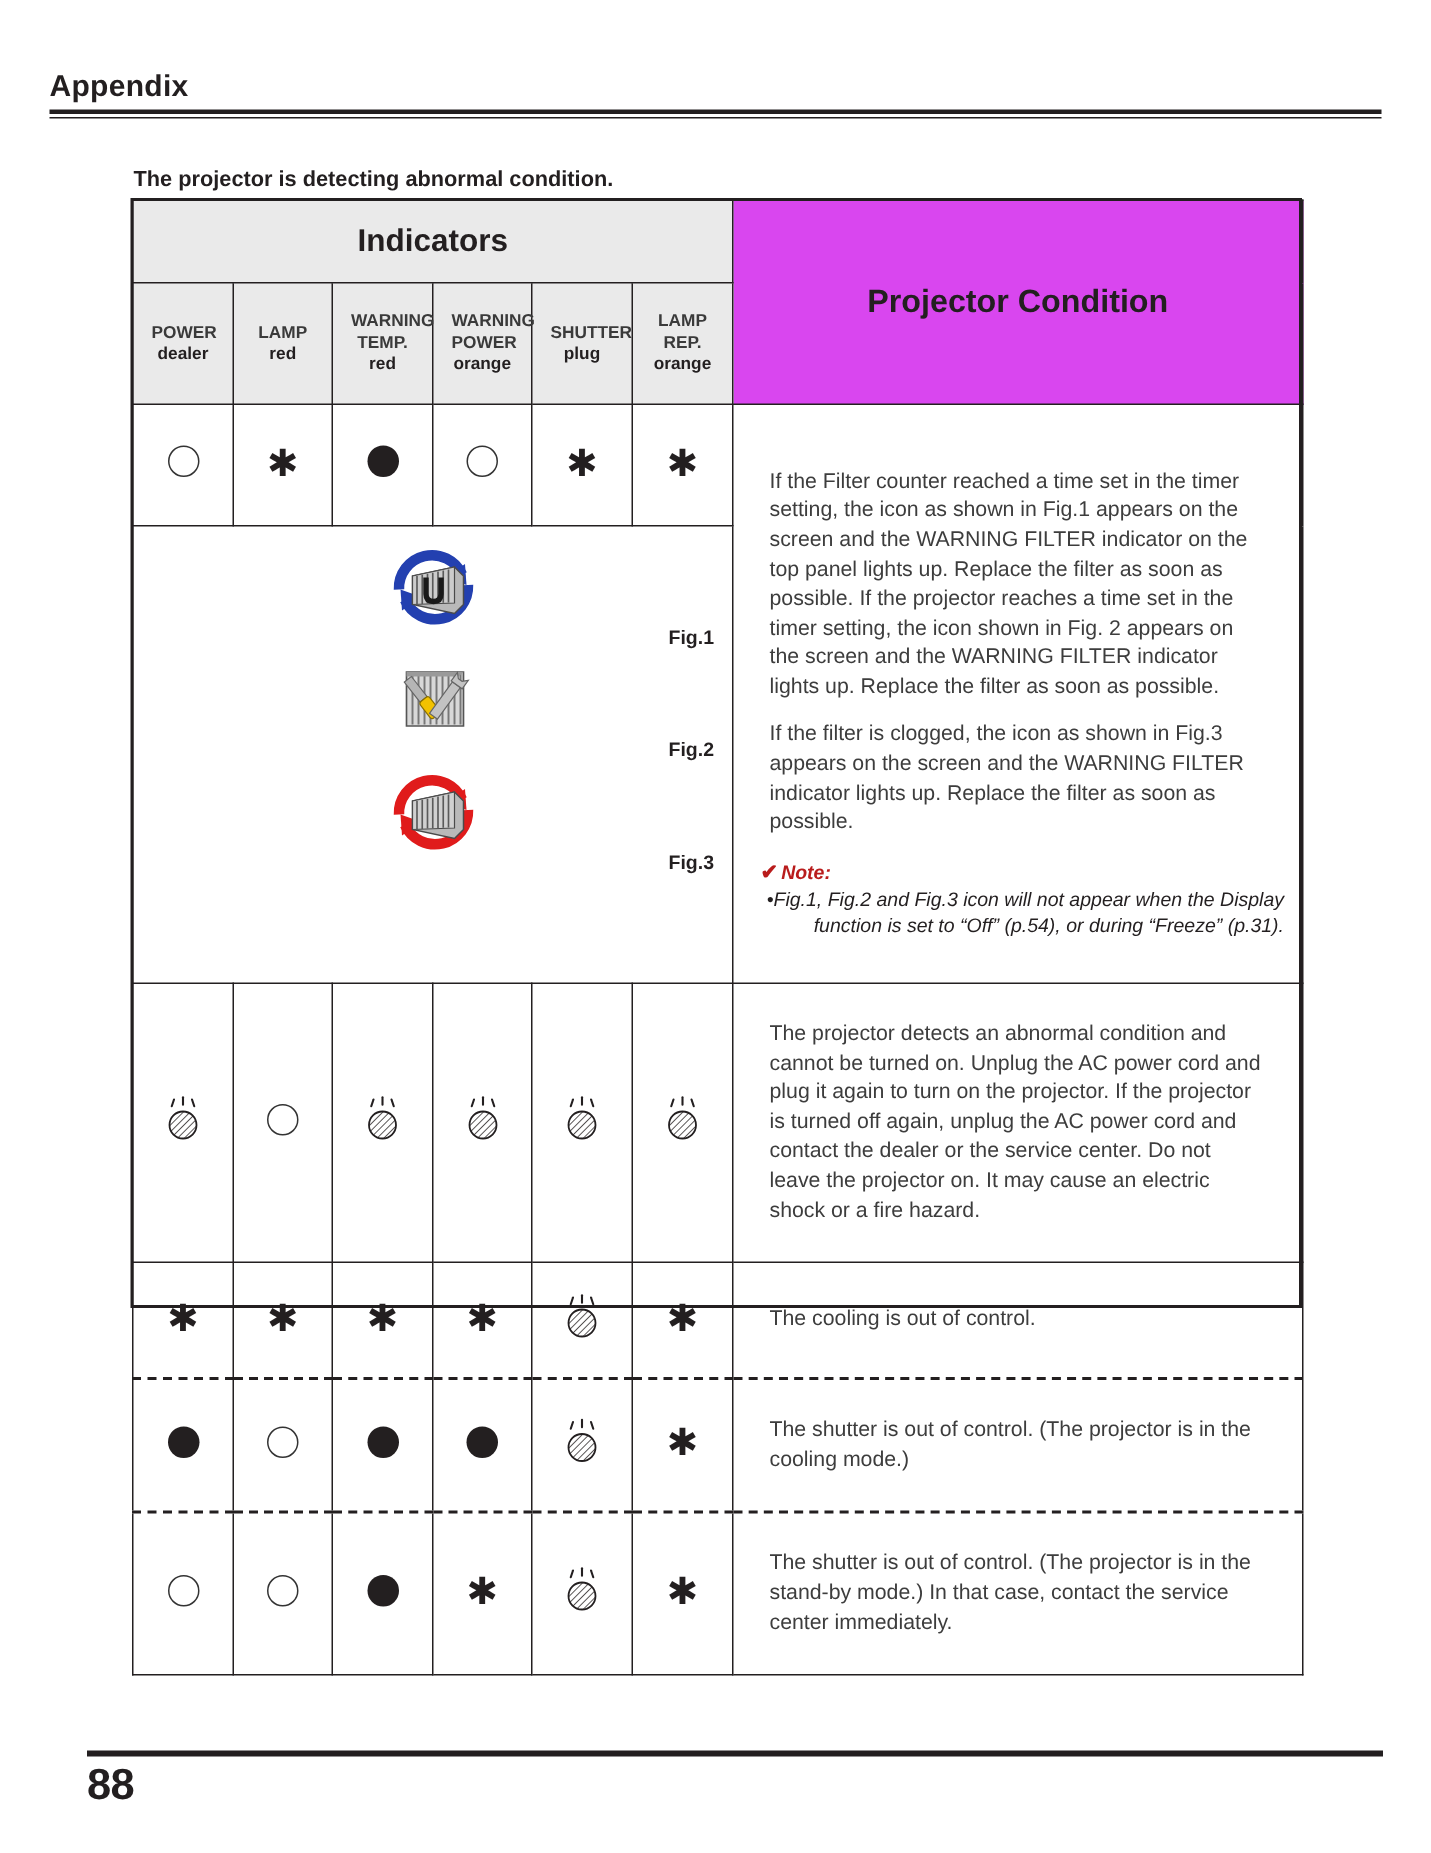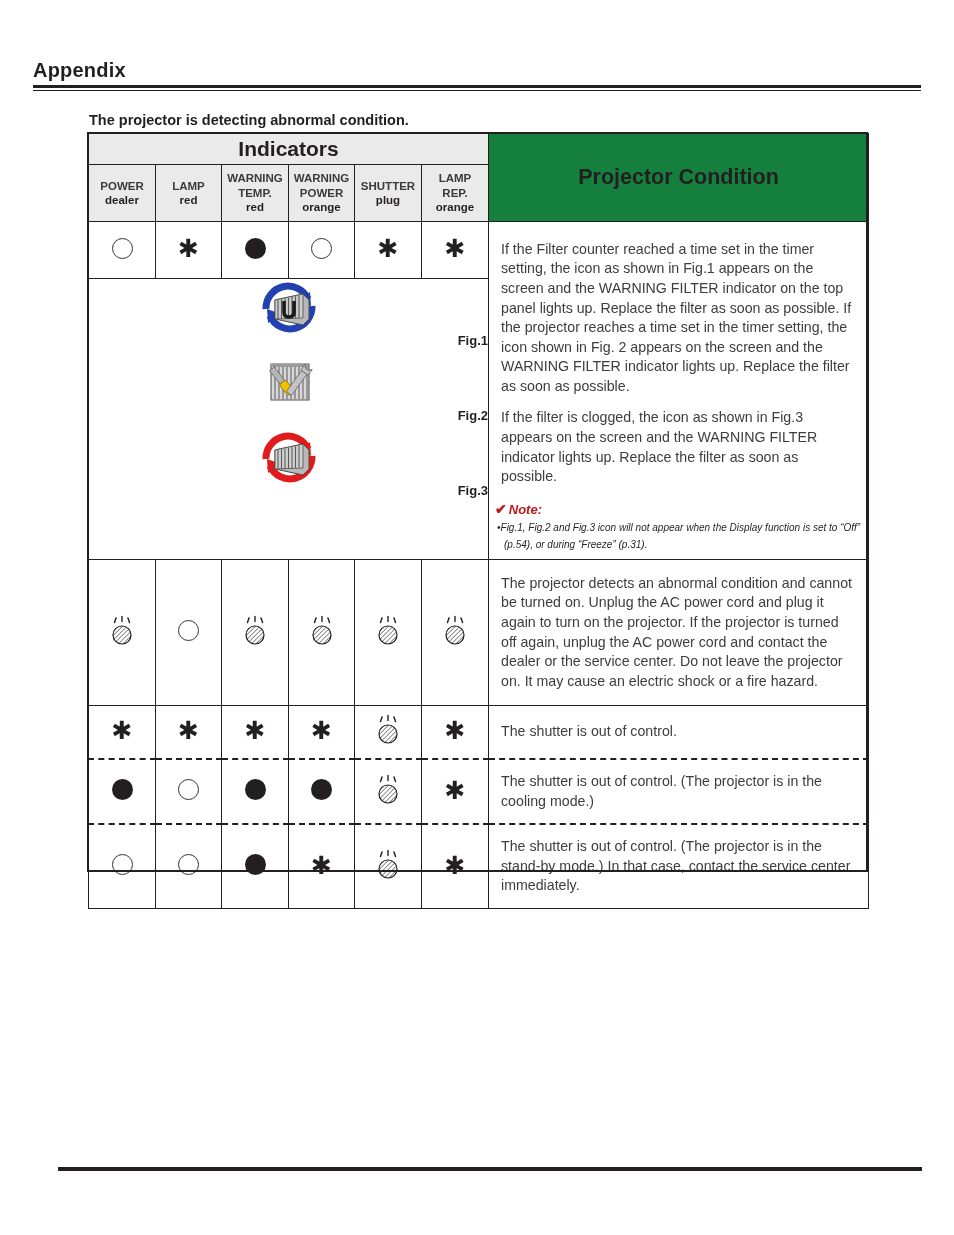--- a/index.html
+++ b/index.html
@@ -15,21 +15,20 @@
     color: #231f20;
     overflow: hidden;
   }
 
   
   .page-header {
     position: absolute;
     left: 33px;
     top: 46px;
     width: 888px;
-    margin-top: 12px;
   }
   .page-header .title {
     font-size: 20px;
     font-weight: bold;
     letter-spacing: 0.2px;
     color: #231f20;
     line-height: 24px;
   }
   .rule-thick {
     height: 3px;
@@ -56,21 +55,21 @@
   .cond-table {
     position: absolute;
     left: 88px;
     top: 133px;
     width: 780px;
     border-collapse: collapse;
     table-layout: fixed;
   }
   .cond-table td, .cond-table th {
     border: 1px solid #231f20;
-    padding: 0;
+    padding: 12px;
     vertical-align: middle;
   }
   .outer-border {
     position: absolute;
     left: 87px;
     top: 132px;
     width: 781px;
     height: 740px;
     border: 2px solid #231f20;
     box-sizing: border-box;
@@ -79,21 +78,21 @@
 
   .hdr-group {
     background: #eaeaea;
     text-align: center;
     font-size: 21px;
     font-weight: bold;
     height: 30px;
     color: #231f20;
   }
   .hdr-cond {
-    background: #15803d;
+    background: #d946ef;
     text-align: center;
     font-size: 21.5px;
     font-weight: bold;
     color: #231f20;
   }
   .hdr-ind {
     background: #eaeaea;
     text-align: center;
     height: 56px;
     line-height: 14.5px;
@@ -184,27 +183,28 @@
     font-weight: bold;
     color: #b91c1c;
   }
   .note-check {
     font-weight: bold;
     font-size: 14px;
     font-style: normal;
     margin-right: 2px;
   }
   .note-body {
-    font-size: 10px;
+    font-size: 13px;
     font-style: italic;
     line-height: 16.4px;
     color: #231f20;
     padding-left: 9px;
     text-indent: -7px;
     margin-top: 1px;
+    text-align: right;
   }
 
   
   .dashed-top {
     border-top: 2px dashed #231f20 !important;
   }
 
   
   .footer {
     position: absolute;
@@ -467,21 +467,21 @@
         <g stroke="#231f20" stroke-width="1.4" stroke-linecap="round">
           <line x1="9" y1="4" x2="7.5" y2="8.5"></line>
               <line x1="15" y1="2.5" x2="15" y2="7.5"></line>
               <line x1="21" y1="4" x2="22.5" y2="8.5"></line>
         </g>
         <circle cx="15" cy="21" r="9" fill="url(#hatchA)" stroke="#231f20" stroke-width="1.2"></circle>
       </svg>
     </td>
     <td class="ind-cell"><span class="g-star">✱</span></td>
     <td class="desc-cell" style="vertical-align:middle">
-      <p>The shutter is out of control.</p>
+      <p>The cooling is out of control.</p>
     </td>
   </tr>
 
   <tr>
     <td class="ind-cell dashed-top" style="height:52px"><span class="glyph g-on"></span></td>
     <td class="ind-cell dashed-top"><span class="glyph g-off"></span></td>
     <td class="ind-cell dashed-top"><span class="glyph g-on"></span></td>
     <td class="ind-cell dashed-top"><span class="glyph g-on"></span></td>
     <td class="ind-cell dashed-top">
       <svg class="g-blink" viewBox="0 0 30 34">
@@ -519,13 +519,14 @@
       <p>The shutter is out of control. (The projector is in the stand-by mode.) In that case, contact the service center immediately.</p>
     </td>
   </tr>
 </tbody>
   </table>
 
 <div class="outer-border"></div>
 
 <div class="footer">
   <div class="frule"></div>
+  <div class="pageno">88</div>
 </div>
 
 </body></html>

